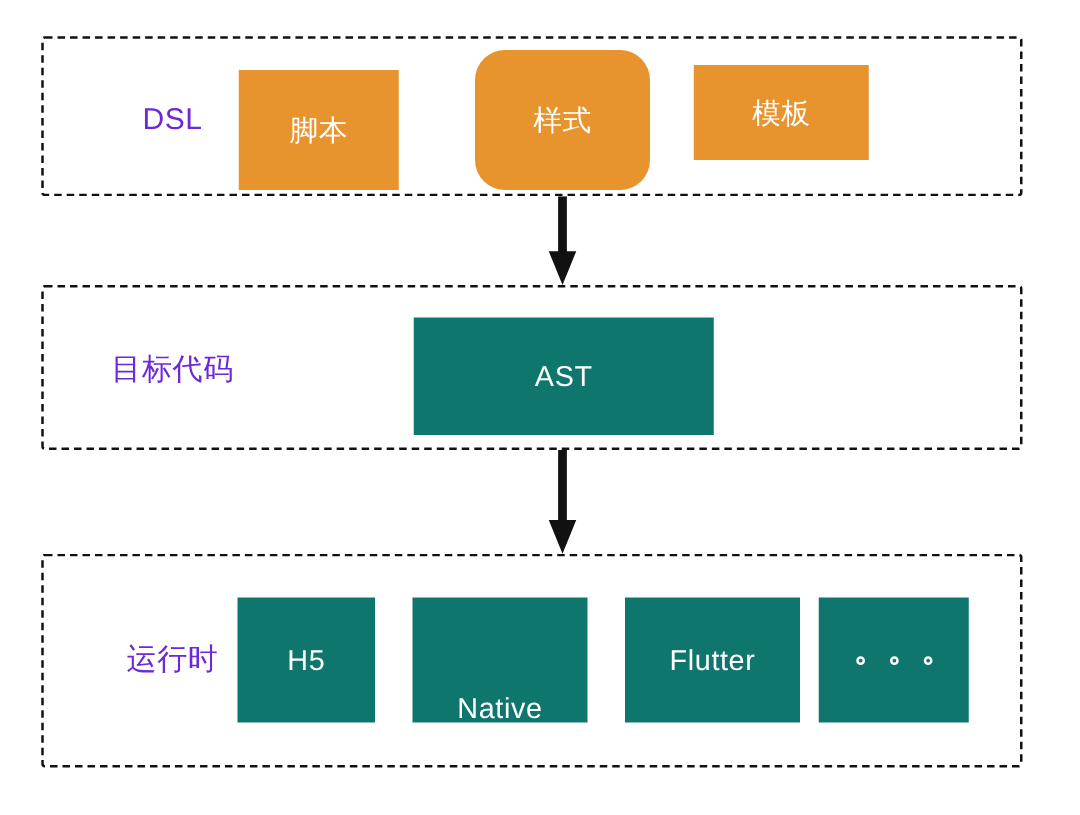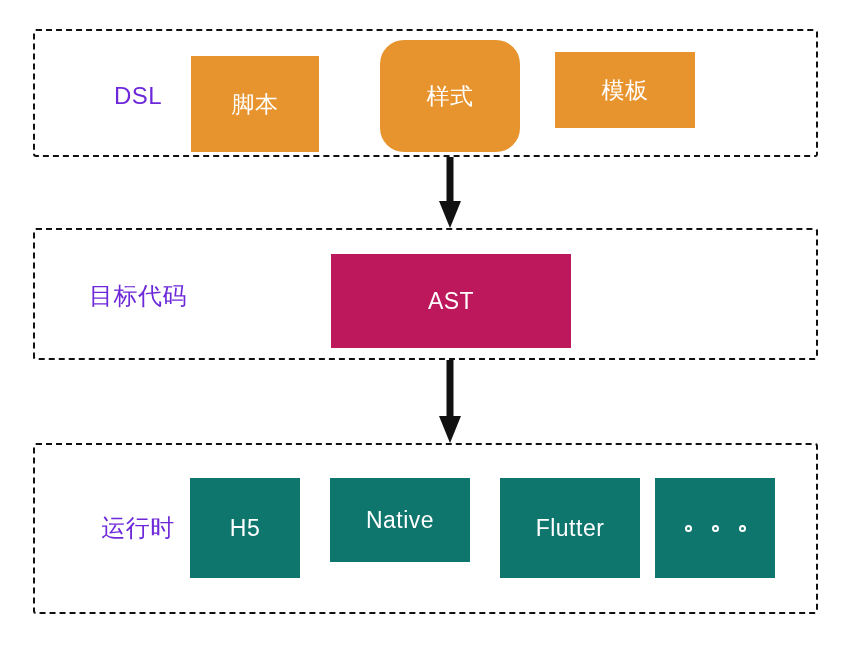--- a/index.html
+++ b/index.html
@@ -60,34 +60,34 @@
     align-items: center;
     justify-content: center;
     color: #ffffff;
     font-size: 23px;
     line-height: 1;
     letter-spacing: 0.5px;
     box-sizing: border-box;
     white-space: nowrap;
   }
   .node-orange { background: #e8942e; }
-  .node-blue   { background: #be185d; }
+  .node-blue   { background: #0f766e; }
   .node-red    { background: #0f766e; }
 
   
   .node-script   { left: 175px; top: 56px; width: 128px; height: 96px; margin-left: 16px; }
   .node-style    { left: 380px; top: 40px; width: 140px; height: 112px; border-radius: 24px; }
   .node-template { left: 555px; top: 52px; width: 140px; height: 76px; }
 
   
   .node-ast { left: 331px; top: 254px; width: 240px; height: 94px; }
 
   
   .node-h5      { left: 190px; top: 478px; width: 110px; height: 100px; }
-  .node-native  { left: 330px; top: 478px; width: 140px; height: 84px; }
+  .node-native  { left: 330px; top: 478px; width: 140px; height: 100px; align-items: flex-end; }
   .node-flutter { left: 500px; top: 478px; width: 140px; height: 100px; align-items: center; }
   .node-more    { left: 655px; top: 478px; width: 120px; height: 100px; }
 
   
   .ellipsis {
     display: flex;
     align-items: center;
     gap: 20px;
   }
   .ellipsis .dot {

